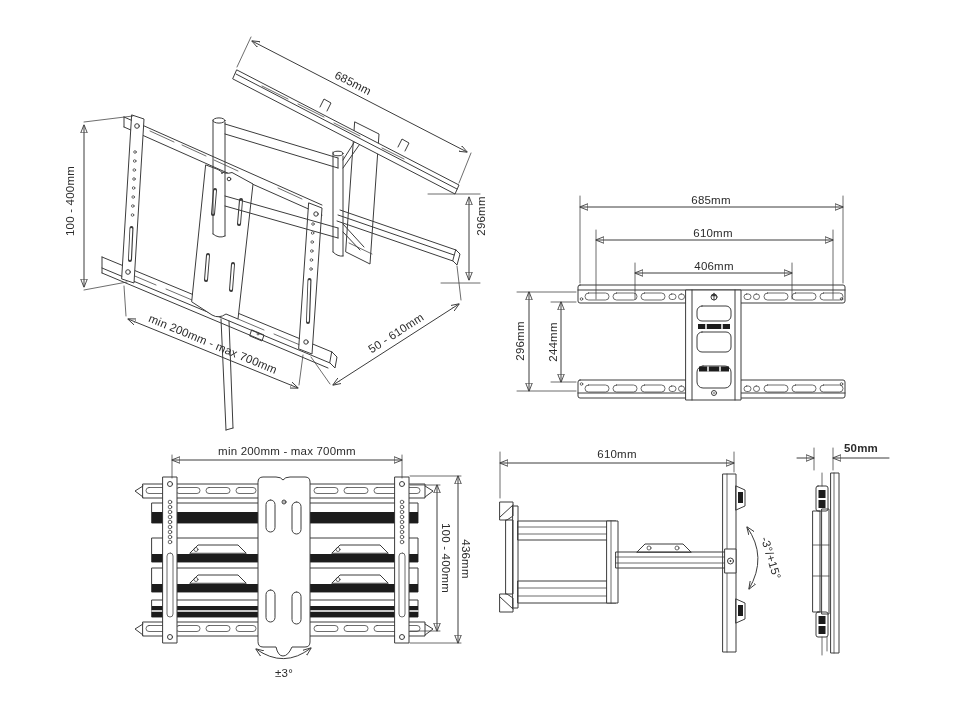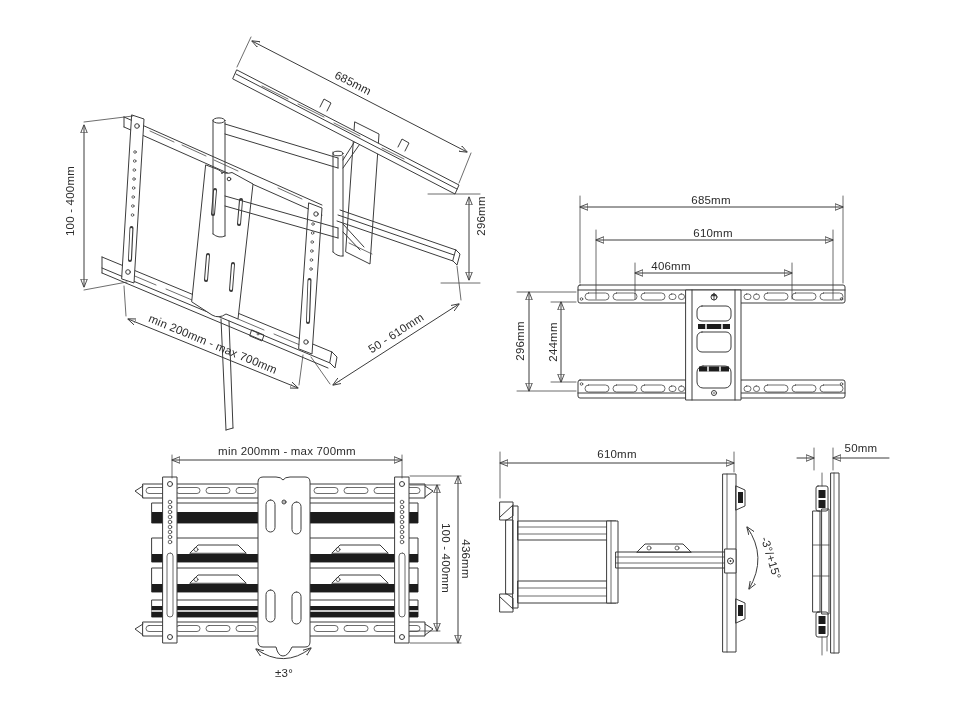--- a/index.html
+++ b/index.html
@@ -310,27 +310,27 @@
 </svg>
 
 <div class="dim-label" style="left:353px;top:83px;transform:translate(-50%,-50%) rotate(27deg);">685mm</div>
 <div class="dim-label" style="left:70px;top:201px;transform:translate(-50%,-50%) rotate(-90deg);">100 - 400mm</div>
 <div class="dim-label" style="left:481px;top:216px;transform:translate(-50%,-50%) rotate(-90deg);">296mm</div>
 <div class="dim-label" style="left:213px;top:344px;transform:translate(-50%,-50%) rotate(22.5deg);">min 200mm - max 700mm</div>
 <div class="dim-label" style="left:396px;top:333px;transform:translate(-50%,-50%) rotate(-33deg);">50 - 610mm</div>
 
 <div class="dim-label" style="left:711px;top:200px;transform:translate(-50%,-50%);">685mm</div>
 <div class="dim-label" style="left:713px;top:233px;transform:translate(-50%,-50%);">610mm</div>
-<div class="dim-label" style="left:671px;top:266px;transform:translate(-50%,-50%);">406mm</div>
+<div class="dim-label" style="left:714px;top:266px;transform:translate(-50%,-50%);">406mm</div>
 <div class="dim-label" style="left:520px;top:341px;transform:translate(-50%,-50%) rotate(-90deg);">296mm</div>
 <div class="dim-label" style="left:553px;top:342px;transform:translate(-50%,-50%) rotate(-90deg);">244mm</div>
 
 <div class="dim-label" style="left:287px;top:451px;transform:translate(-50%,-50%);">min 200mm - max 700mm</div>
 <div class="dim-label" style="left:446px;top:558px;transform:translate(-50%,-50%) rotate(90deg);">100 - 400mm</div>
 <div class="dim-label" style="left:466px;top:559px;transform:translate(-50%,-50%) rotate(90deg);">436mm</div>
 <div class="dim-label" style="left:284px;top:673px;transform:translate(-50%,-50%);">±3°</div>
 
 <div class="dim-label" style="left:617px;top:454px;transform:translate(-50%,-50%);">610mm</div>
 <div class="dim-label" style="left:771px;top:558px;transform:translate(-50%,-50%) rotate(73deg);">-3°/+15°</div>
 
-<div class="dim-label" style="left:861px;top:448px;transform:translate(-50%,-50%);">50mm</div>
+<div class="dim-label" style="left:861px;top:448px;transform:translate(-50%,-50%);font-weight:bold;">50mm</div>
 
 </div>
 
 </body></html>

